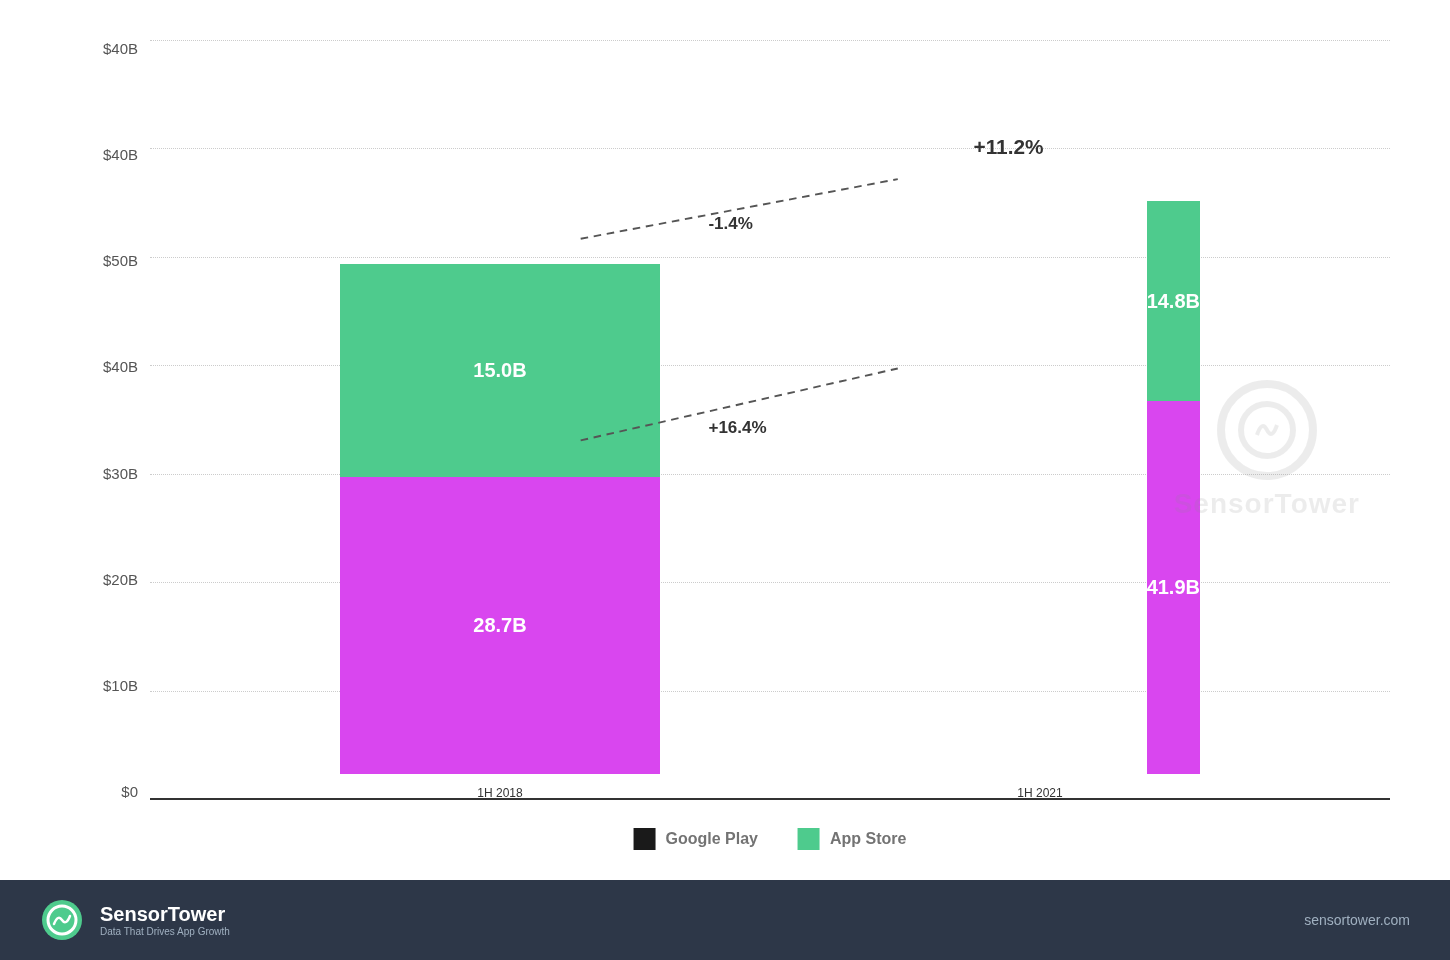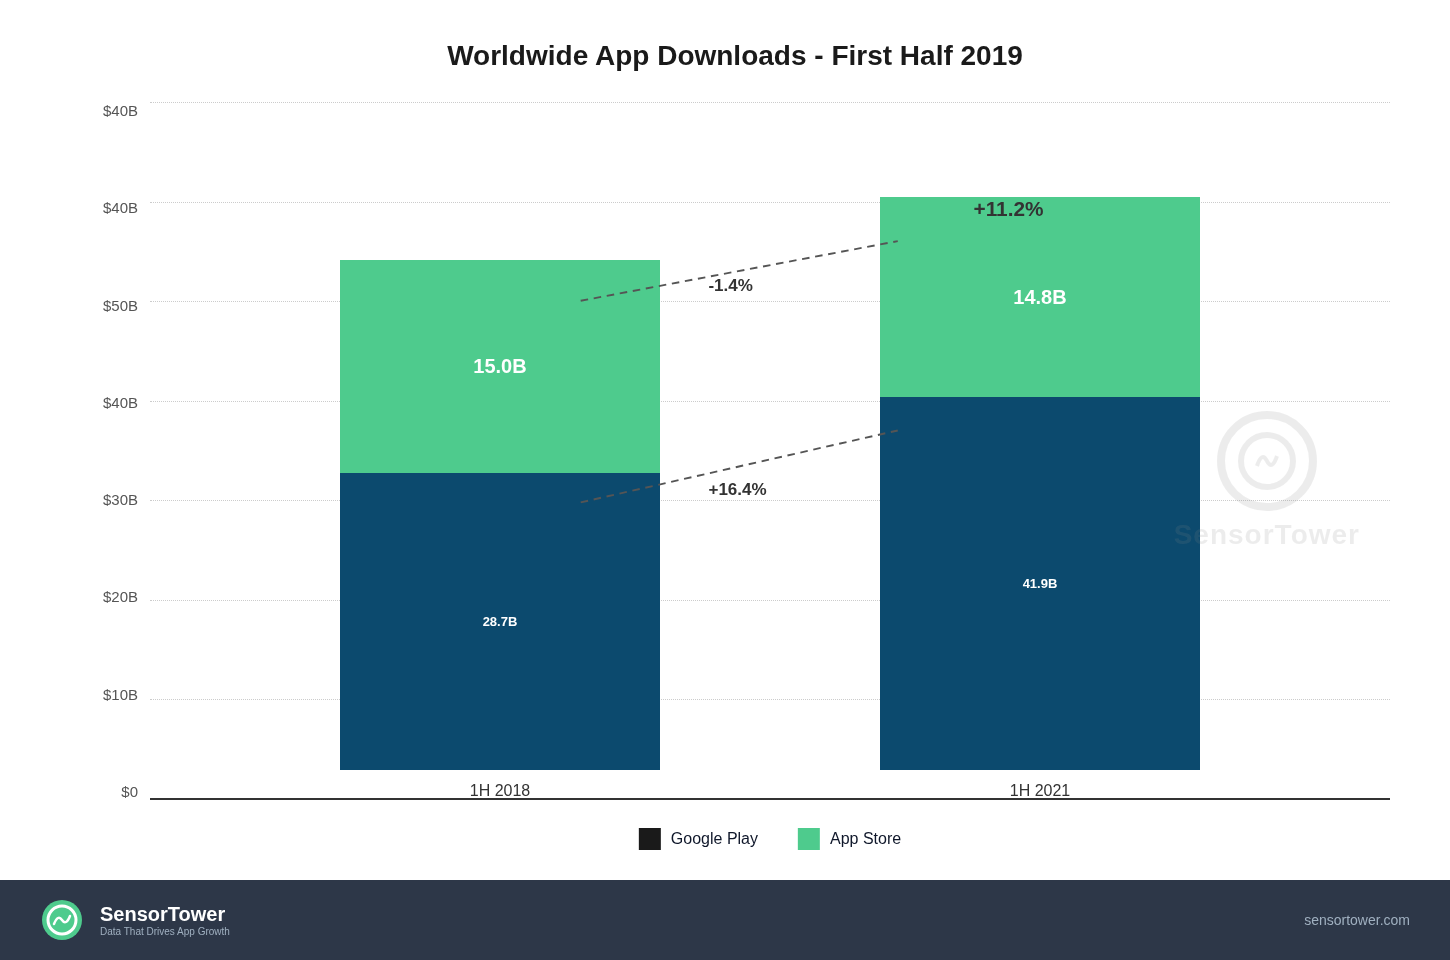--- a/index.html
+++ b/index.html
@@ -104,32 +104,32 @@
       background: #4ecb8d;
       display: flex;
       align-items: center;
       justify-content: center;
       color: white;
       font-size: 20px;
       font-weight: bold;
     }
 
     .bar-google-play {
-      background: #0c4a6e;
+      background: #d946ef;
       display: flex;
       align-items: center;
       justify-content: center;
       color: white;
-      font-size: 13px;
+      font-size: 20px;
       font-weight: bold;
     }
 
     .bar-label {
       margin-top: 12px;
-      font-size: 16px;
+      font-size: 12px;
       color: #333;
       font-weight: normal;
     }
 
     .x-axis-line {
       position: absolute;
       bottom: 60px;
       left: 0;
       right: 0;
       height: 2px;
@@ -222,37 +222,37 @@
       gap: 10px;
     }
 
     .legend-box {
       width: 22px;
       height: 22px;
     }
 
     .legend-text {
       font-size: 16px;
-      color: #0f172a;
+      color: #737373;
+      font-weight: bold;
     }
 
     .svg-connectors {
       position: absolute;
       top: 0;
       left: 0;
       right: 0;
       bottom: 60px;
       pointer-events: none;
     }
   </style>
 </head>
 <body>
 
 <div class="chart-area">
-  <div class="chart-title">Worldwide App Downloads - First Half 2019</div>
 
   <div class="chart-body">
 
     <div class="y-axis">
       <div class="y-label">$0</div>
       <div class="y-label">$10B</div>
       <div class="y-label">$20B</div>
       <div class="y-label">$30B</div>
       <div class="y-label">$40B</div>
       <div class="y-label">$50B</div>
@@ -283,21 +283,21 @@
               <span>15.0B</span>
             </div>
             <div class="bar-google-play" style="height: 297px;">
               <span>28.7B</span>
             </div>
           </div>
           <div class="bar-label">1H 2018</div>
         </div>
 
         <div class="bar-group">
-          <div class="stacked-bar" style="height: 573px;">
+          <div class="stacked-bar" style="height: 573px; align-items: flex-end;">
             <div class="bar-app-store" style="height: 200px;">
               <span>14.8B</span>
             </div>
             <div class="bar-google-play" style="height: 373px;">
               <span>41.9B</span>
             </div>
           </div>
           <div class="bar-label">1H 2021</div>
         </div>
       </div>

